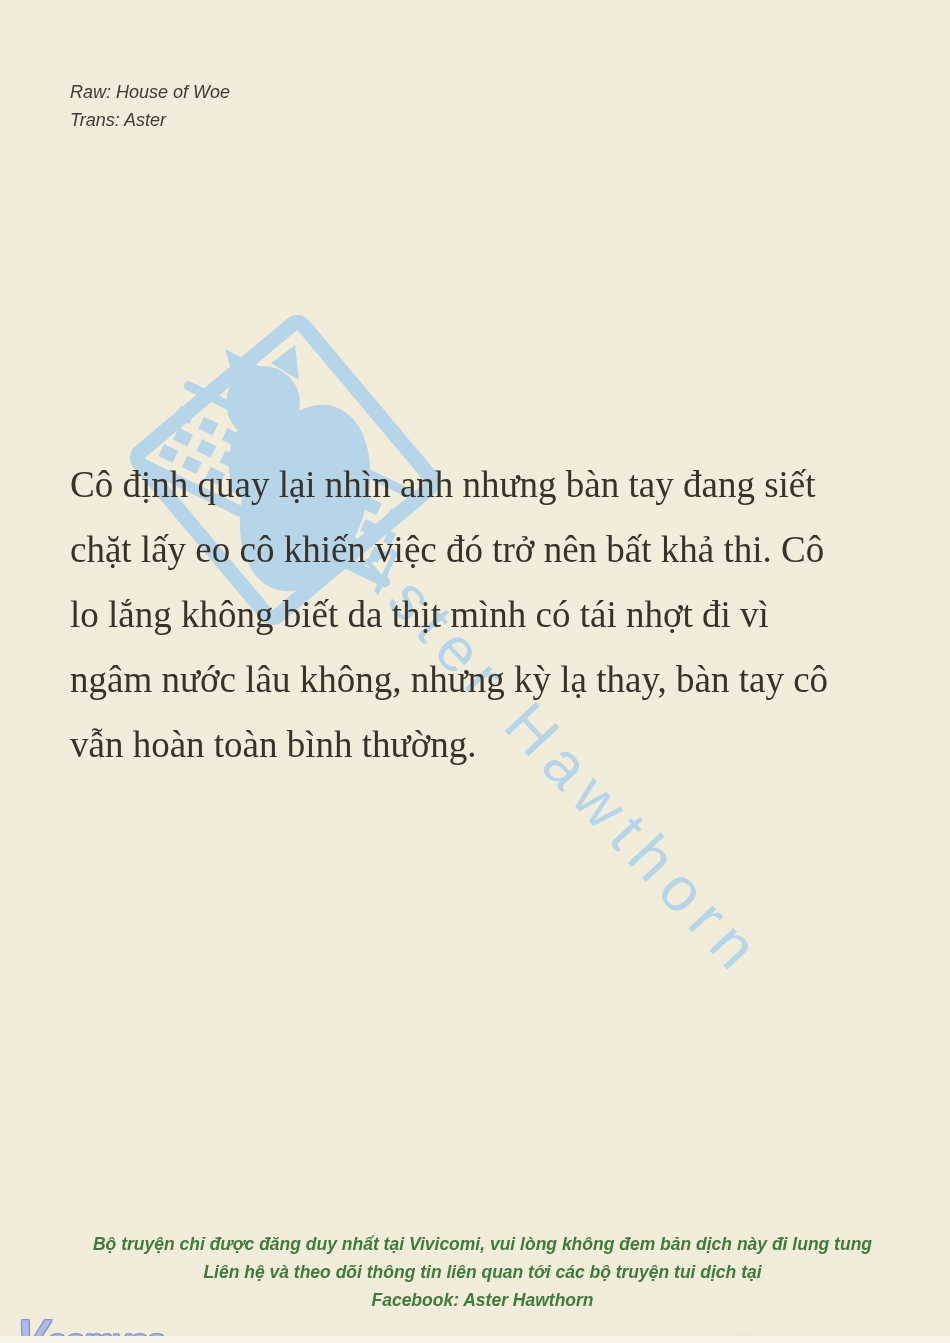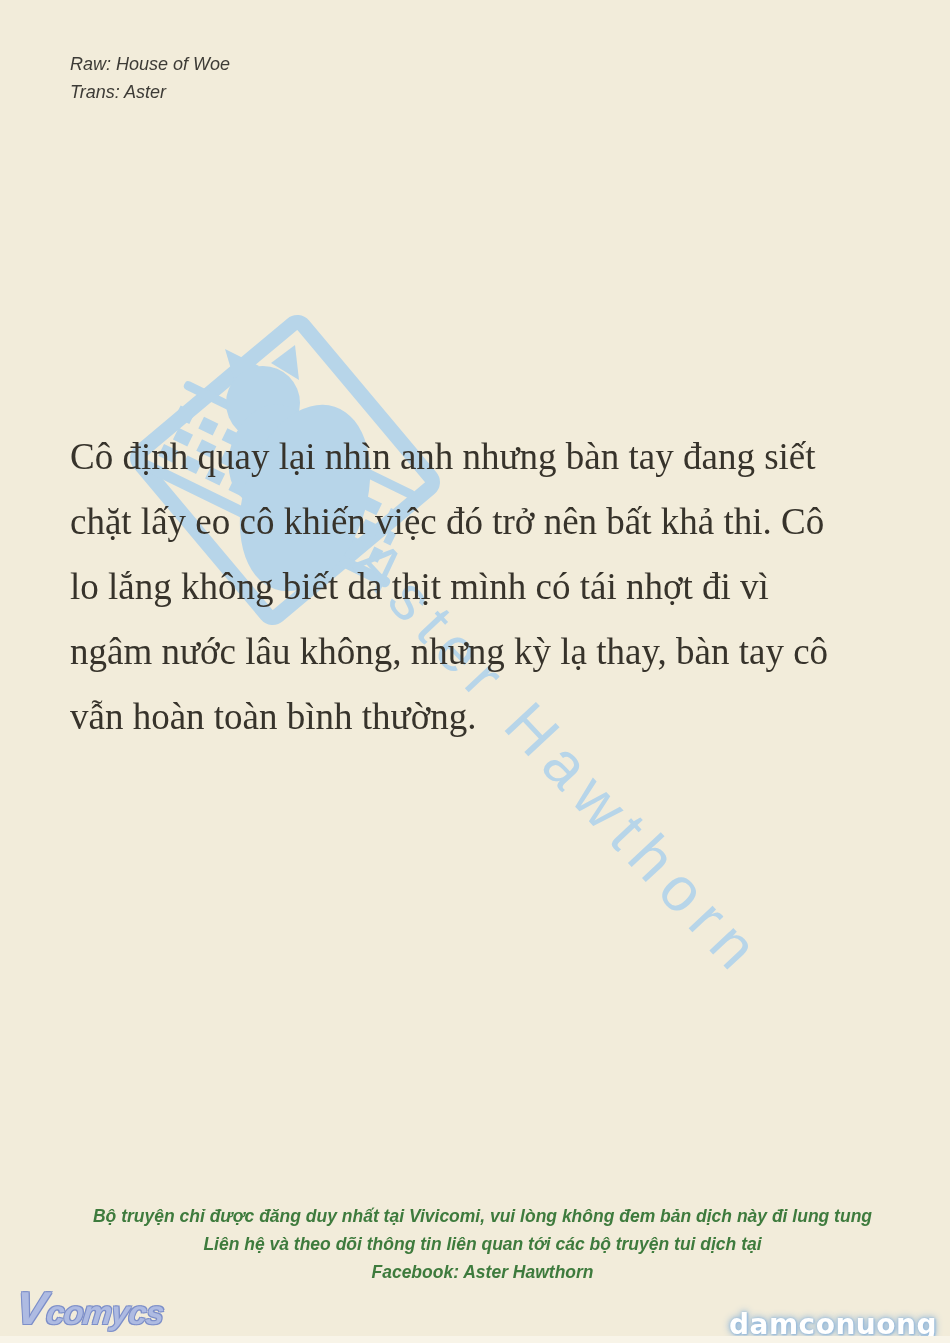--- a/index.html
+++ b/index.html
@@ -7,21 +7,21 @@
     position:relative;
     width:950px;height:1343px;
     background:#f2ecda;
     overflow:hidden;
     font-family:"Liberation Sans",sans-serif;
   }
   .watermark{
     position:absolute;left:0;top:0;z-index:0;
     pointer-events:none;
   }
-  .content-layer{position:absolute;inset:0;z-index:1;}
+  .content-layer{position:absolute;inset:0;z-index:1;margin-top:28px;}
   .credits{
     position:absolute;left:70px;top:50px;
     font:italic 18px/28px "Liberation Sans",sans-serif;
     color:#3d3b36;
   }
   .para{
     position:absolute;left:70px;
     font:37px/65px "Liberation Serif","DejaVu Serif",serif;
     color:#37332b;
     white-space:pre;

